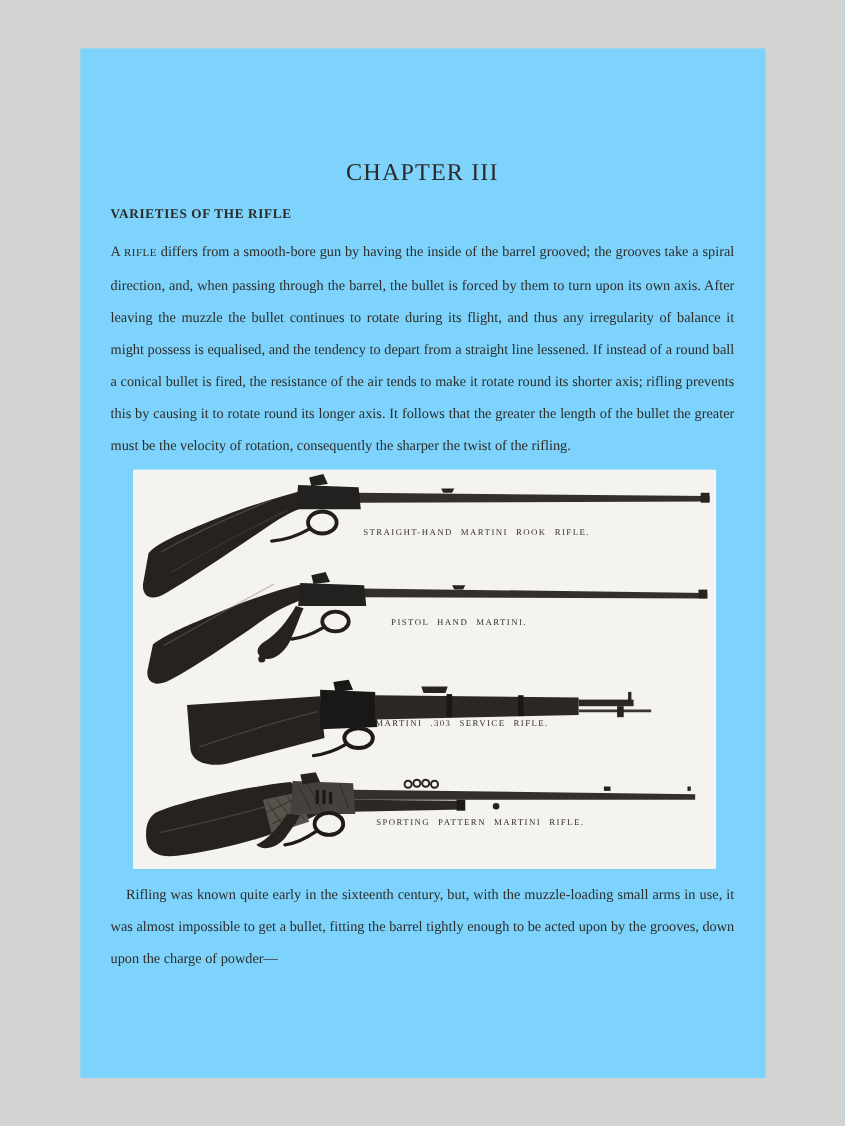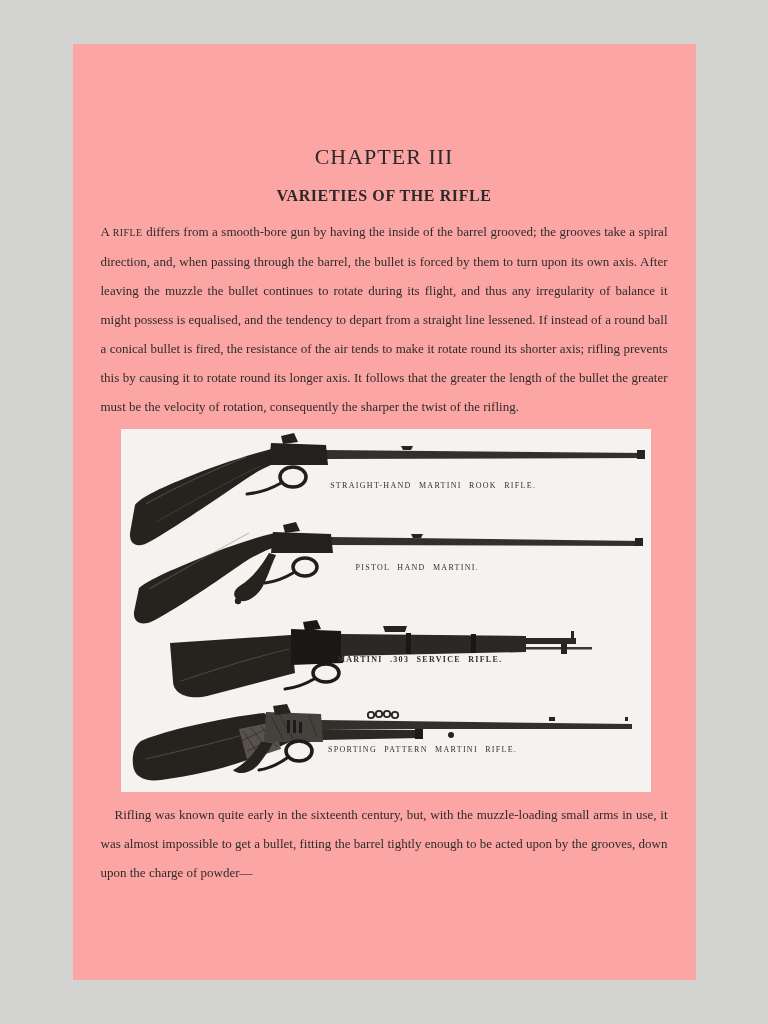--- a/index.html
+++ b/index.html
@@ -8,33 +8,33 @@
     background: #d3d3d1;
     font-family: "Liberation Serif", "DejaVu Serif", serif;
     overflow: hidden;
   }
   .stage { width: 768px; height: 1024px; }
   .page {
     box-sizing: border-box;
     width: 623px; height: 936px;
     margin: 0 auto;
     position: relative; top: 44px;
-    background: #fca5a5;
+    background: #7dd3fc;
     padding: 100px 28px 0 28px;
     color: #2e2c29;
   }
   h1.chapter-title {
     margin: 0; text-align: center;
     font-size: 22px; font-weight: normal;
     letter-spacing: 1px; color: #2b2a28;
     line-height: 26px;
   }
   h2.section-subtitle {
-    margin: 17px 0 0 0; text-align: center;
-    font-size: 16px; font-weight: 600;
+    margin: 17px 0 0 0; text-align: left;
+    font-size: 12px; font-weight: 600;
     letter-spacing: 0.6px; color: #2b2a28;
   }
   p.body-text {
     margin: 12px 0 0 0;
     font-size: 13px; line-height: 29px;
     text-align: justify;
     color: #2e2c29;
   }
   p.body-text.indent { text-indent: 14px; margin-top: 0; }
   .sc { font-size: 0.76em; letter-spacing: 0.5px; }
@@ -135,20 +135,20 @@
           <rect x="172" y="291" width="3" height="13" fill="#1d1b19"></rect>
           <rect x="178" y="293" width="3" height="11" fill="#1d1b19"></rect>
           <polygon points="152,277 166,275 170,284 154,286" fill="#26231f"></polygon>
           <ellipse cx="178" cy="322" rx="13" ry="10" fill="none" stroke="#1d1a18" stroke-width="3.5"></ellipse>
           <path d="M166,329 C156,336 146,340 138,341" stroke="#1d1a18" stroke-width="3" fill="none" stroke-linecap="round"></path>
         </g>
       </svg>
 
       <span class="plate-caption" style="top:52px; left:59%;">STRAIGHT-HAND MARTINI ROOK RIFLE.</span>
       <span class="plate-caption" style="top:134px; left:56%;">PISTOL HAND MARTINI.</span>
-      <span class="plate-caption" style="top:226px; left:56.5%;font-weight:bold;">MARTINI .303 SERVICE RIFLE.</span>
-      <span class="plate-caption" style="top:316px; left:57%;">SPORTING PATTERN MARTINI RIFLE.</span>
+      <span class="plate-caption" style="top:226px; left:56.5%;">MARTINI .303 SERVICE RIFLE.</span>
+      <span class="plate-caption" style="top:316px; left:57%;padding-left:28px;">SPORTING PATTERN MARTINI RIFLE.</span>
     </figure>
 
     <p class="body-text indent">Rifling was known quite early in the sixteenth century, but, with the muzzle-loading small arms in use, it was almost impossible to get a bullet, fitting the barrel tightly enough to be acted upon by the grooves, down upon the charge of powder—</p>
 
   </div>
 </div>
 
 </body></html>

